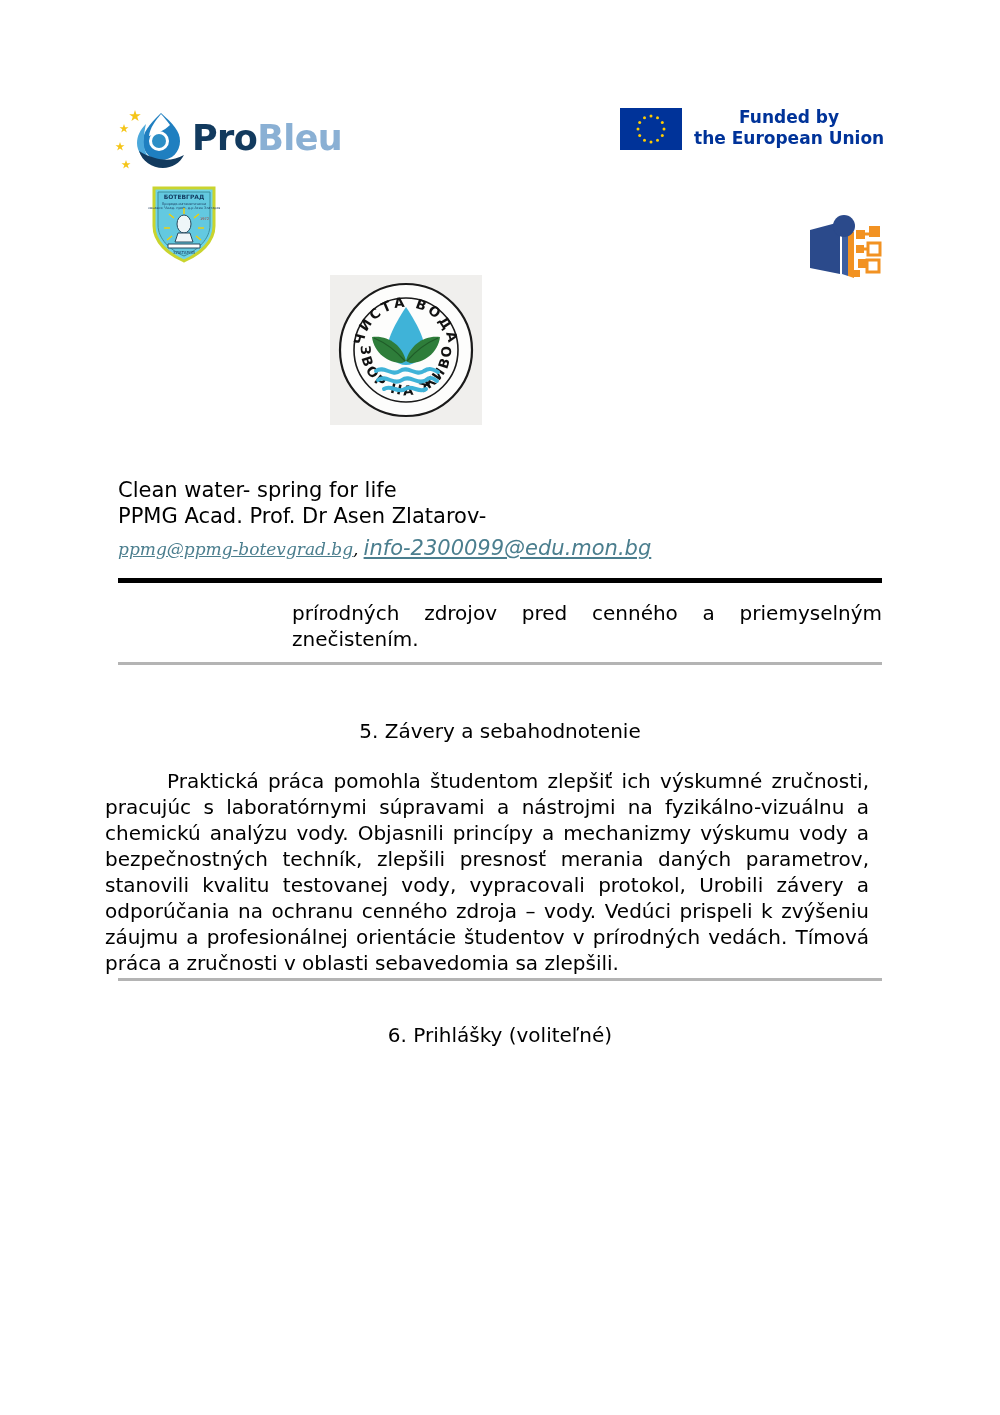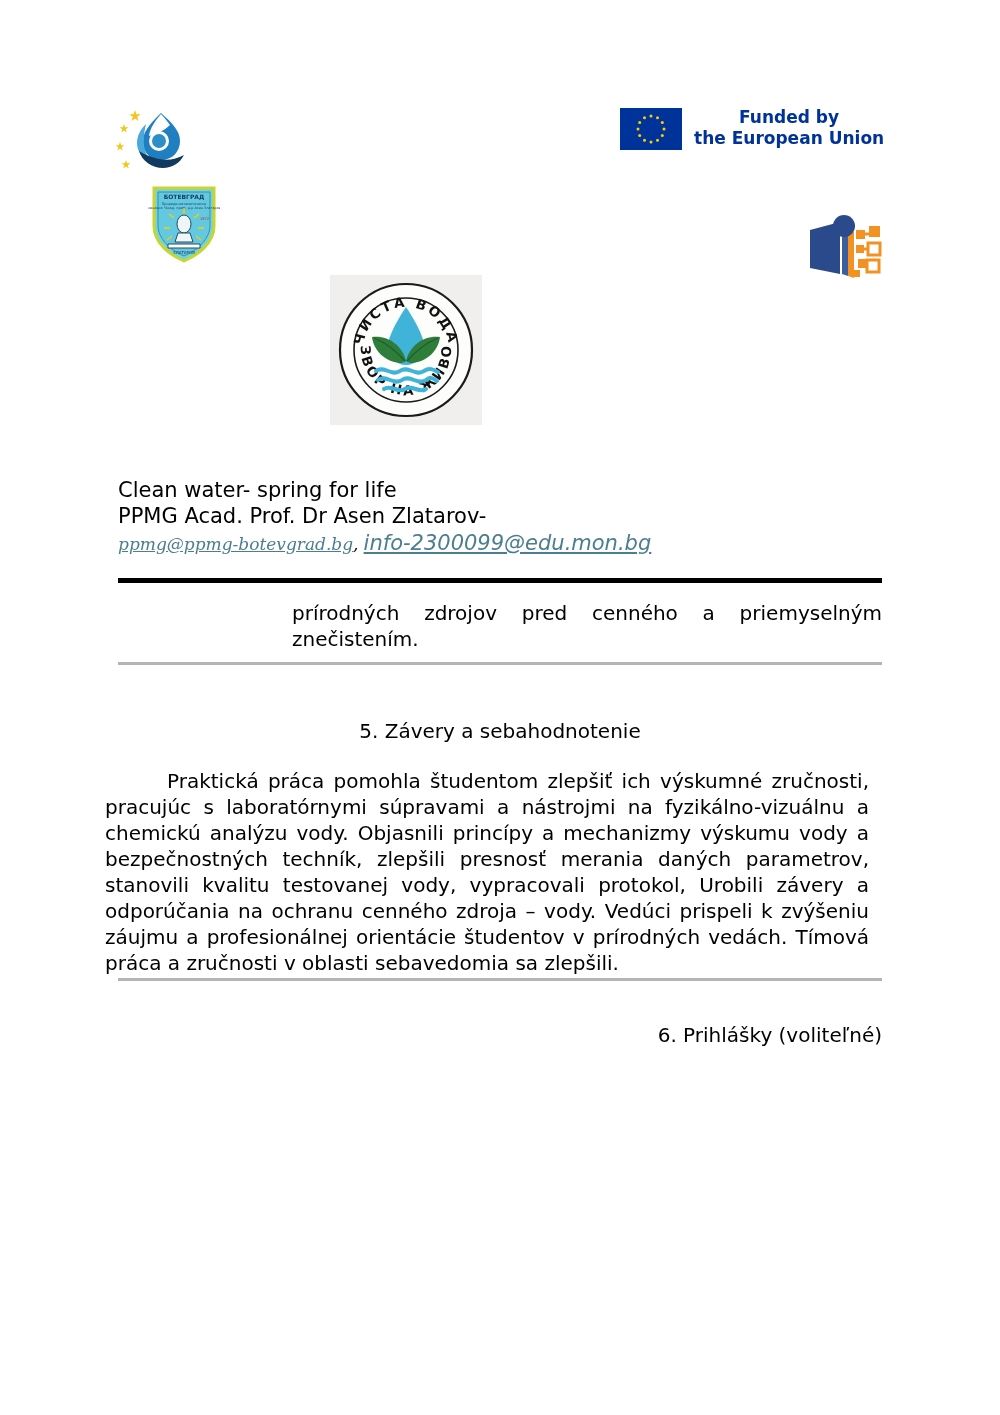--- a/index.html
+++ b/index.html
@@ -123,21 +123,21 @@
   }
   .doc-header .hline {
     font-family: "DejaVu Sans", "Liberation Sans", sans-serif;
     font-size: 21px;
     line-height: 25.5px;
     color: #000000;
     white-space: nowrap;
   }
   .doc-header .emails {
     margin-top: 0px;
-    line-height: 28px;
+    line-height: 39px;
     white-space: nowrap;
   }
   a.mail-serif {
     font-family: "DejaVu Serif", "Liberation Serif", serif;
     font-style: italic;
     font-size: 17px;
     color: #4b7e8e;
     text-decoration: underline;
   }
   a.mail-sans {
@@ -194,21 +194,21 @@
     left: 105px;
     top: 768px;
     width: 764px;
     text-align: justify;
     text-indent: 62px;
   }
   .heading6 {
     left: 118px;
     top: 1022px;
     width: 764px;
-    text-align: right;
+    text-align: center;
   }
 </style>
 </head>
 <body>
 
 <div class="page">
 
   <div class="logo-band">
 
     <div class="probleu-logo">
@@ -222,20 +222,21 @@
         </g>
 
         <circle cx="47" cy="37" r="27" fill="#2e86c1" opacity="0"></circle>
         <path d="M47 9 C34 22 29 28 29 38 C29 49 37 56 47 56 C58 56 66 48 66 37 C66 27 59 20 47 9 Z" fill="#1f7fc0"></path>
         <path d="M47 10 C41 17 36 24 35 32 C42 30 50 27 56 21 C53 17 50 13 47 10 Z" fill="#ffffff"></path>
         <path d="M32 20 C26 26 23 32 23 39 C23 48 29 55 37 57 C31 50 29 42 30 34 C30 29 31 24 32 20 Z" fill="#4ba8db"></path>
         <path d="M25 47 C28 57 38 64 49 64 C58 64 66 59 70 51 C61 56 51 57 41 54 C35 52 29 50 25 47 Z" fill="#123a5e"></path>
         <circle cx="45" cy="37" r="10" fill="#ffffff"></circle>
         <circle cx="45" cy="37" r="7" fill="#2e8fc6"></circle>
       </svg>
+      <div class="probleu-word"><span class="pb-dark">Pro</span><span class="pb-light">Bleu</span></div>
     </div>
 
     <svg class="school-crest" viewBox="0 0 72 80">
       <path d="M6 4 L66 4 L66 42 C66 58 52 70 36 77 C20 70 6 58 6 42 Z" fill="#6fd4e8" stroke="#c9d42e" stroke-width="3"></path>
       <path d="M10 8 L62 8 L62 41 C62 55 50 66 36 72 C22 66 10 55 10 41 Z" fill="#63c9e0" stroke="#3d8f9c" stroke-width="1"></path>
       <text x="36" y="15" font-size="6" fill="#123a5e" text-anchor="middle" font-family="DejaVu Sans, sans-serif" font-weight="bold">БОТЕВГРАД</text>
       <text x="36" y="21" font-size="3.4" fill="#1b3a5e" text-anchor="middle" font-family="DejaVu Sans, sans-serif">Природо-математическа</text>
       <text x="36" y="25" font-size="3.4" fill="#1b3a5e" text-anchor="middle" font-family="DejaVu Sans, sans-serif">гимназия "Акад. проф. д-р Асен Златаров"</text>
 
       <g stroke="#f5d000" stroke-width="1.4">

